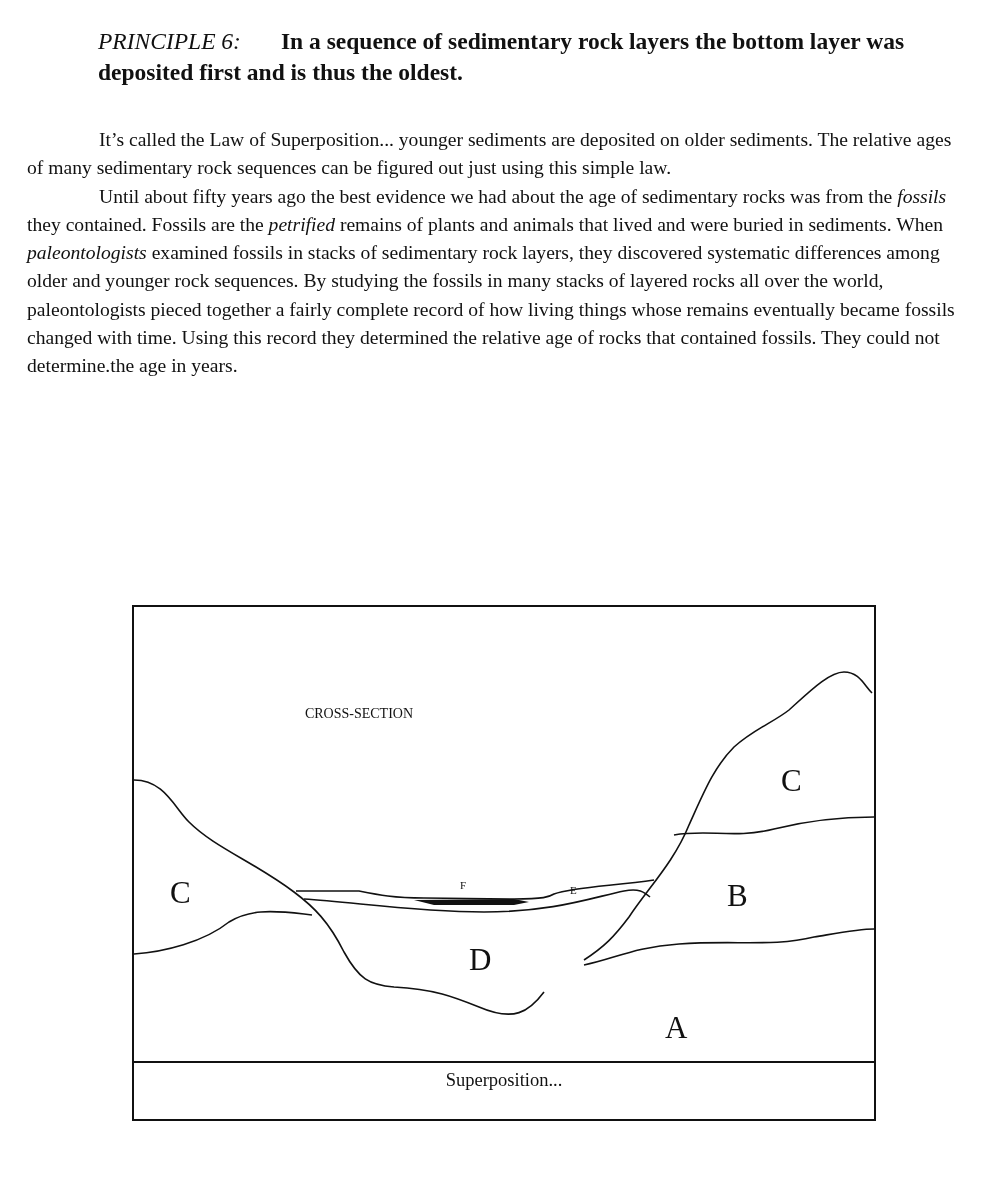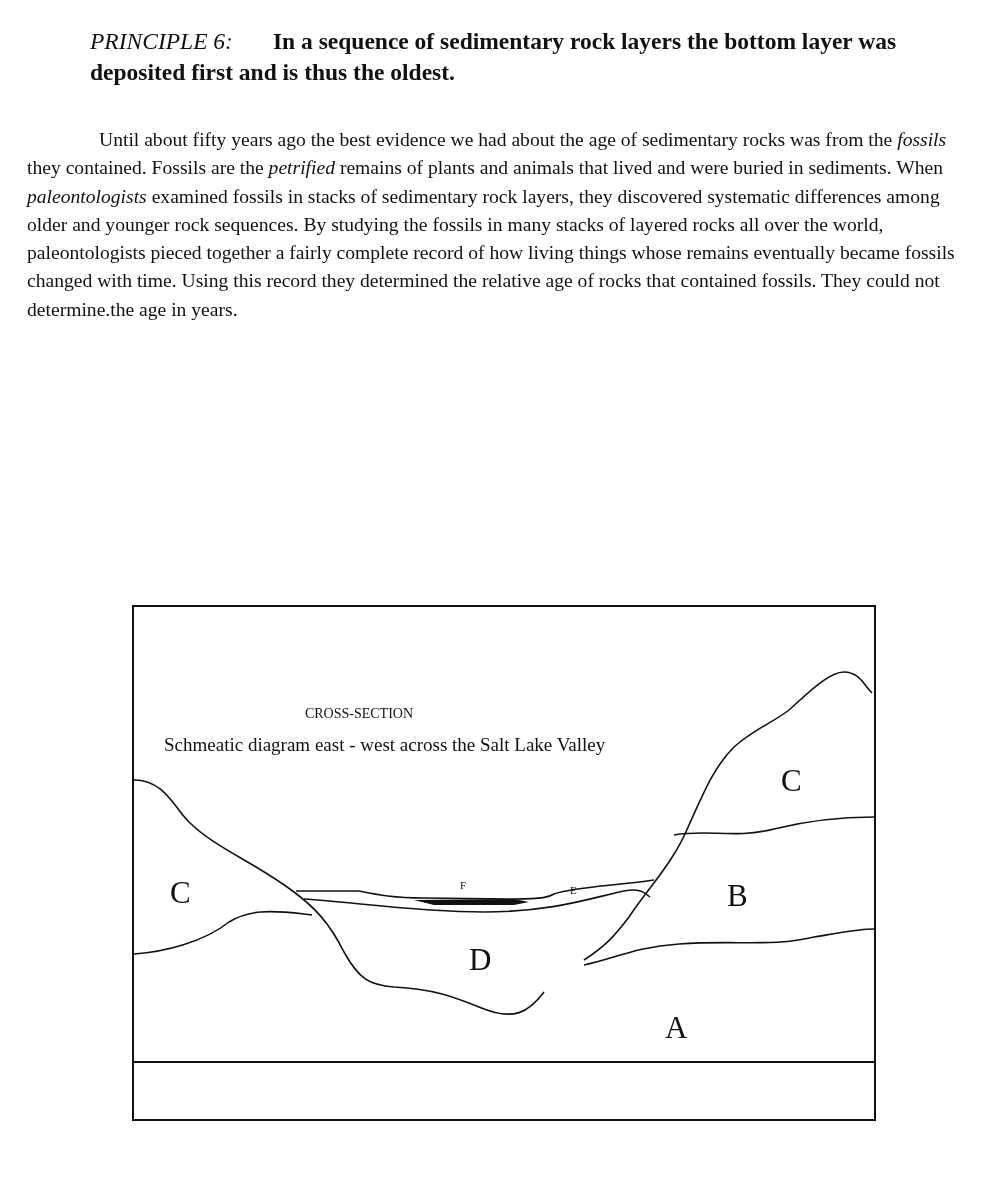--- a/index.html
+++ b/index.html
@@ -1,17 +1,17 @@
 <!DOCTYPE html>
 <html><head>
   <meta charset="utf-8">
   <style>
     html, body { margin: 0; padding: 0; background: #ffffff; }
     body { width: 1000px; height: 1197px; position: relative; overflow: hidden; color: #111; font-family: "Liberation Serif", "DejaVu Serif", serif; }
-    .heading { position: absolute; left: 90px; top: 26px; width: 860px; font-size: 23.5px; line-height: 31px; }
+    .heading { position: absolute; left: 98px; top: 26px; width: 860px; font-size: 23.5px; line-height: 31px; }
     .heading .label { font-style: italic; font-weight: normal; margin-right: 40px; }
     .heading .stmt { font-weight: bold; }
     .body { position: absolute; left: 27px; top: 126px; width: 945px; font-size: 19.6px; line-height: 28.3px; }
     .body p { margin: 0; text-indent: 72px; }
     .body em { font-style: italic; }
     .figure { position: absolute; left: 132px; top: 605px; width: 744px; height: 516px; border: 2px solid #111; box-sizing: border-box; }
     .figure svg { position: absolute; left: 0; top: 0; }
     .fig-title { position: absolute; left: 0; top: 99px; width: 450px; text-align: center; font-size: 14px; }
     .fig-sub { position: absolute; left: 30px; top: 127px; font-size: 19px; white-space: nowrap; }
     .rock-label { position: absolute; font-size: 31px; line-height: 1; }
@@ -19,20 +19,21 @@
     .caption { position: absolute; left: 0; top: 454px; width: 740px; border-top: 2px solid #111; height: 58px; text-align: center; font-size: 18.5px; line-height: 22px; padding-top: 6px; box-sizing: border-box; }
   </style>
 </head>
 <body>
 
 <div class="heading">
   <span class="label">PRINCIPLE 6:</span><span class="stmt">In a sequence of sedimentary rock layers the bottom layer was deposited first and is thus the oldest.</span>
 </div>
 
 <div class="body">
+  <p>It’s called the Law of Superposition... younger sediments are deposited on older sediments. The relative ages of many sedimentary rock sequences can be figured out just using this simple law.</p>
   <p><span>Until about fifty years ago the best evidence we had about the age of sedimentary rocks was from the </span><em>fossils</em><span> they contained.  Fossils are the </span><em>petrified</em><span> remains of plants and animals that lived and were buried in sediments.  When </span><em>paleontologists</em><span> examined fossils in stacks of sedimentary rock layers, they discovered systematic differences among older and younger rock sequences. By studying the fossils in many stacks of layered rocks all over the world, paleontologists pieced together a fairly complete record of how living things whose remains eventually became fossils changed with time. Using this record they determined the relative age of rocks that contained fossils.  They could not determine.the age in years.</span></p>
 </div>
 
 <div class="figure">
   <svg width="740" height="456" viewBox="0 0 740 456" fill="none" stroke="#111" stroke-width="1.6">
 
     <path d="M0,173 C30,173 40,200 55,215 C80,240 120,255 160,285 C180,300 195,315 210,345 C225,372 235,378 260,380 C300,382 320,390 345,400 C380,415 395,405 410,385"></path>
 
     <path d="M0,347 C30,345 70,335 95,315 C115,303 135,303 170,307 L178,308"></path>
 
@@ -42,23 +43,23 @@
 
     <path d="M280,293 L380,292 L395,295 L380,298 L300,298 Z" fill="#111" stroke="none"></path>
 
     <path d="M450,353 C470,340 480,330 495,310 C515,280 540,255 555,218 C570,185 580,160 600,140 C620,122 640,115 655,103 C675,85 695,65 710,65 C725,65 730,78 738,86"></path>
 
     <path d="M540,228 C575,222 600,232 640,222 C680,212 710,210 740,210"></path>
 
     <path d="M450,358 C480,352 500,340 545,337 C600,333 640,340 680,330 C710,325 725,322 740,322"></path>
   </svg>
   <div class="fig-title">CROSS-SECTION</div>
-  <div class="fig-sub">Schmeatic diagram east - west across the Salt Lake Valley</div>
   <div class="rock-label" style="left:36px; top:270px;">C</div>
   <div class="rock-label" style="left:647px; top:158px;">C</div>
   <div class="rock-label" style="left:593px; top:273px;">B</div>
   <div class="rock-label" style="left:335px; top:337px;">D</div>
   <div class="rock-label" style="left:531px; top:405px;">A</div>
   <div class="small-label" style="left:326px; top:273px;">F</div>
   <div class="small-label" style="left:436px; top:278px;">E</div>
   <div class="caption">
+    <div>Superposition...</div>
   </div>
 </div>
 
 </body></html>

